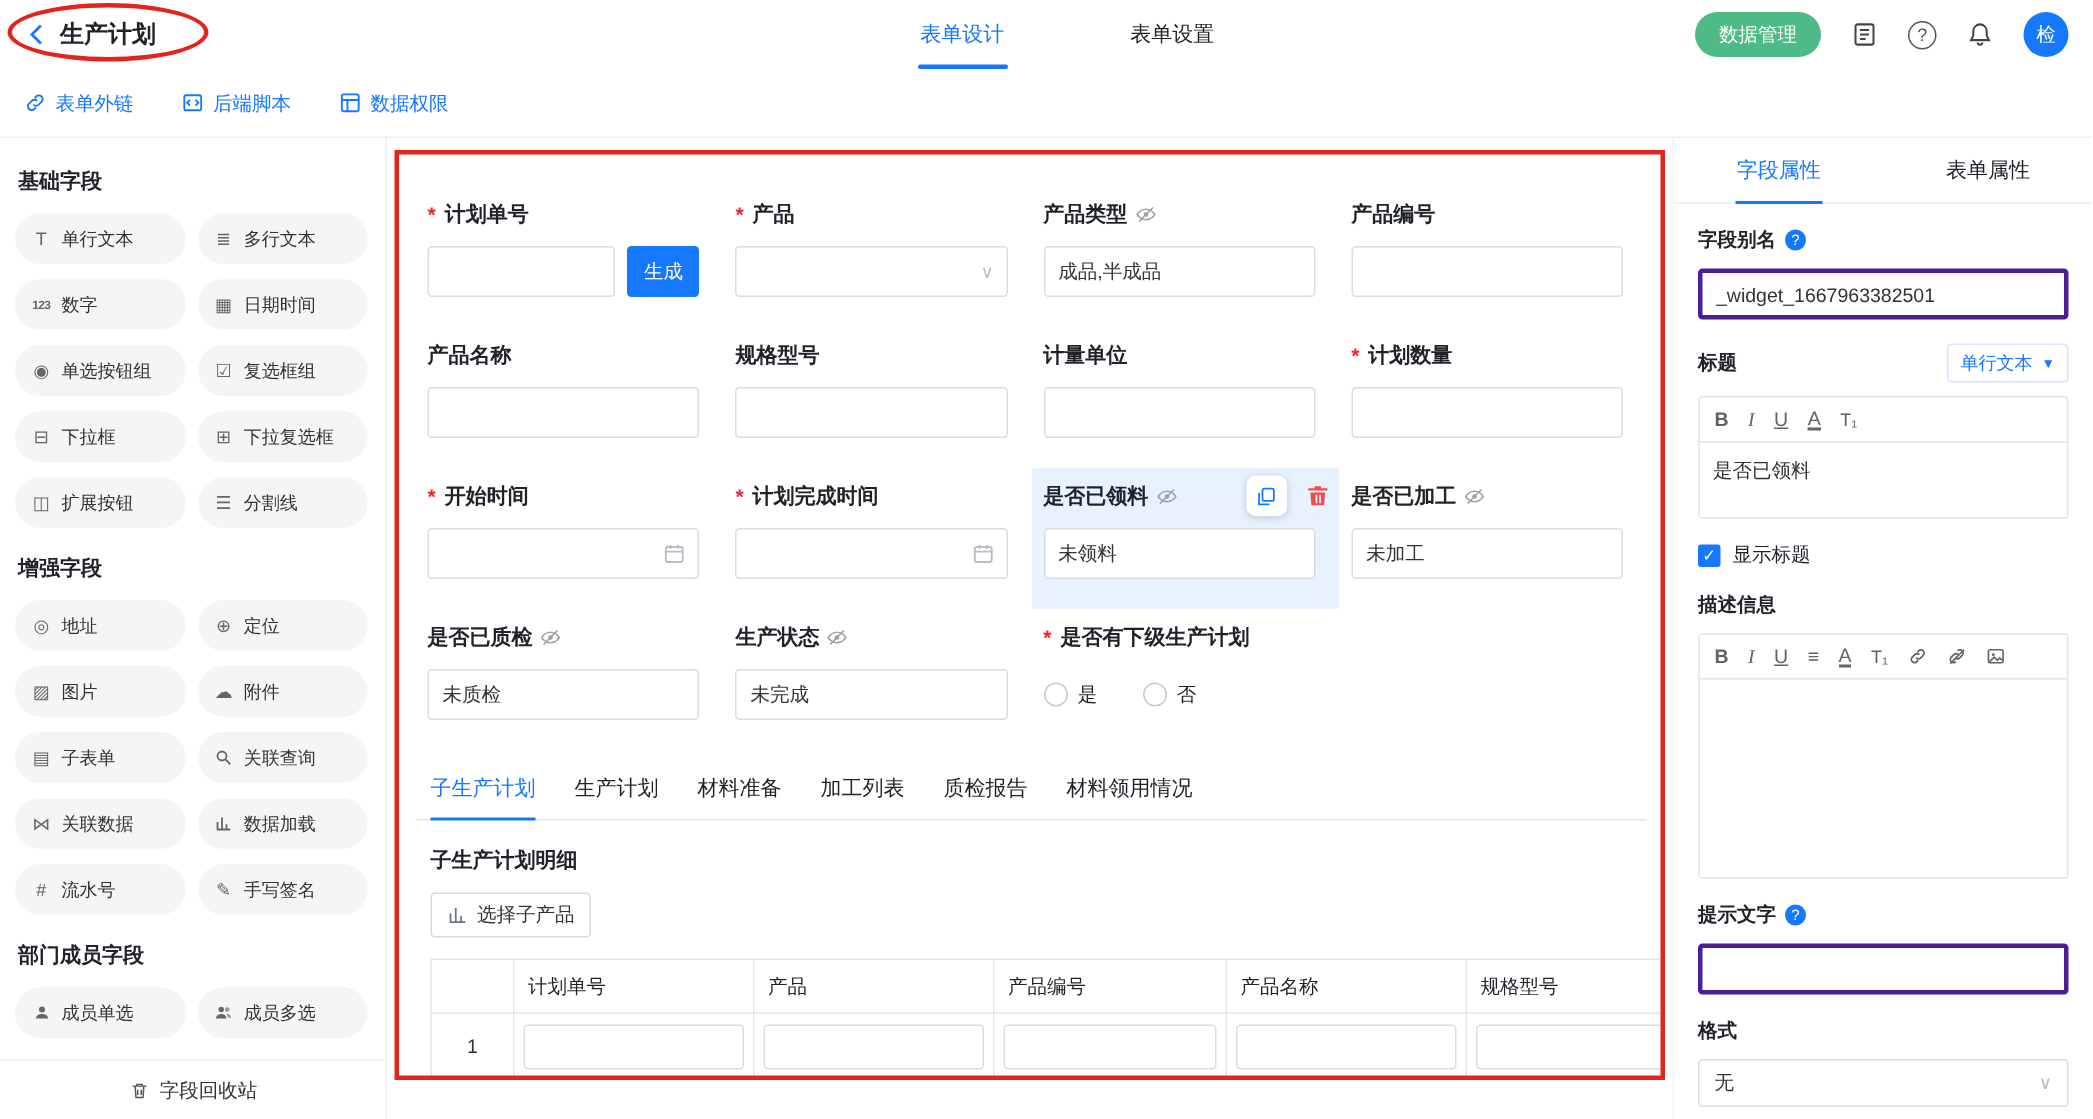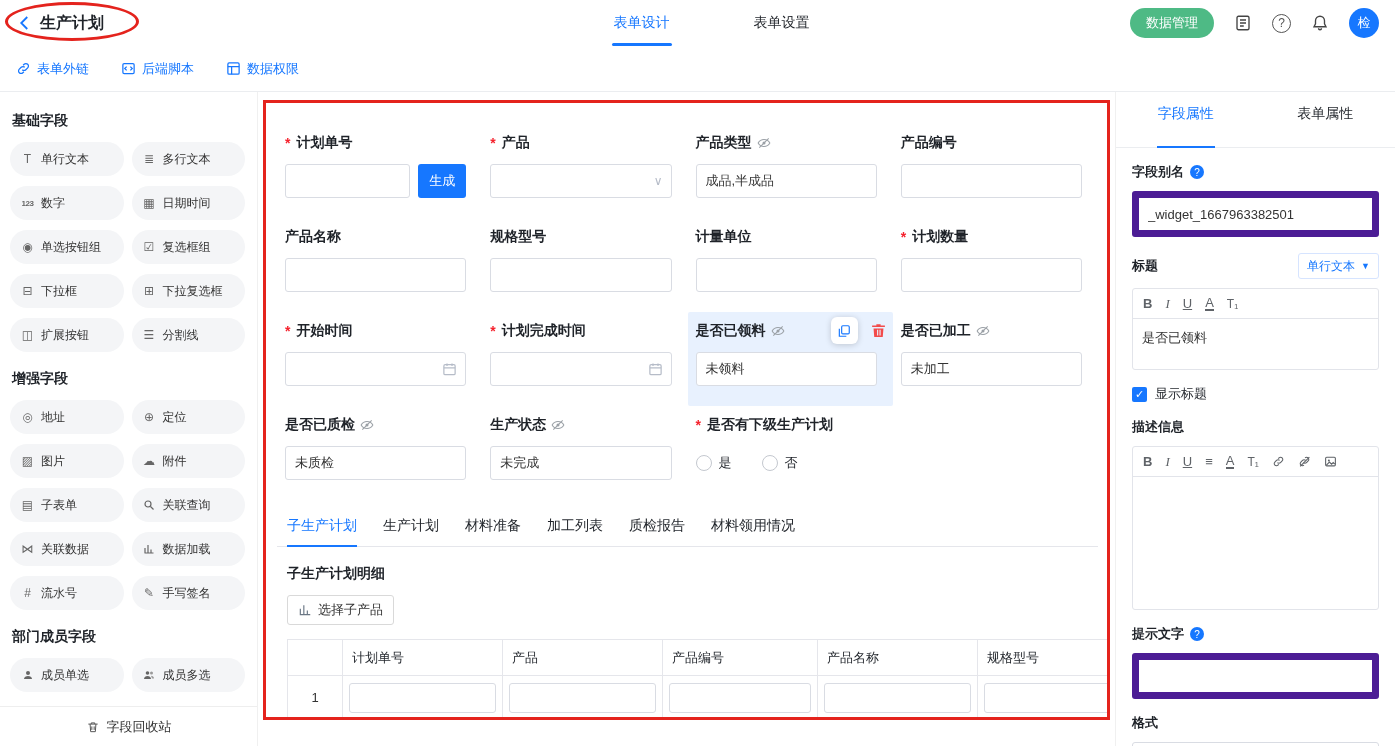--- a/index.html
+++ b/index.html
@@ -76,26 +76,26 @@
   .stable { margin-top:14px; border-collapse:collapse; table-layout:fixed; width:830px; }
   .stable th, .stable td { border:1px solid #e5e6eb; }
   .stable th { font-weight:400; font-size:13px; text-align:left; padding:0 9px; height:36px; color:#1f2329; background:#fff; }
   .stable td { padding:6px; height:44px; }
   .stable td.idx { text-align:center; color:#333; }
   .cell-input { width:100%; height:30px; border:1px solid #d9dce3; border-radius:3px; padding:0 8px; font-size:13px; outline:none; }
 
   
   .panel { width:280px; flex:none; border-left:1px solid #f0f0f0; padding:0 16px; overflow:hidden; background:#fff; }
   .ptabs { display:flex; margin:0 -16px; border-bottom:1px solid #ebedf0; }
-  .ptab { flex:1; text-align:center; padding:13px 0 24px; font-size:14px; cursor:pointer; position:relative; }
+  .ptab { flex:1; text-align:center; padding:13px 0 12px; font-size:14px; cursor:pointer; position:relative; }
   .ptab.active { color:#1677ff; }
   .ptab.active::after { content:""; position:absolute; left:50%; transform:translateX(-50%); bottom:-1px; width:58px; height:2px; background:#1677ff; }
   .plabel { font-size:13px; font-weight:700; margin:15px 0 10px; display:flex; align-items:center; gap:6px; }
   .help-blue { width:14px; height:14px; border-radius:50%; background:#1677ff; color:#fff; font-size:10px; display:inline-flex; align-items:center; justify-content:center; font-weight:400; }
-  .pinput { width:100%; height:46px; border:7px solid #4c1d95; border-radius:3px; padding:0 9px; font-size:13px; color:#333; outline:none; }
+  .pinput { width:100%; height:34px; border:3px solid #4c1d95; border-radius:3px; padding:0 9px; font-size:13px; color:#333; outline:none; }
   .title-row { display:flex; align-items:center; justify-content:space-between; margin:16px 0 9px; }
   .title-row .lab { font-size:13px; font-weight:700; }
   .type-select { height:26px; border:1px solid #d6e4ff; border-radius:3px; color:#1677ff; font-size:12px; padding:0 8px; display:flex; align-items:center; gap:6px; cursor:pointer; background:#fff; }
   .caret-blue { font-size:9px; color:#1677ff; }
   .editor { border:1px solid #e2e4ea; border-radius:3px; }
   .etoolbar { height:30px; display:flex; align-items:center; gap:13px; padding:0 10px; border-bottom:1px solid #e2e4ea; color:#5f6368; font-size:13px; }
   .etool { cursor:pointer; display:inline-flex; align-items:center; }
   .eb { font-weight:700; } .ei { font-style:italic; font-family:"Liberation Serif", serif; } .eu { text-decoration:underline; }
   .ea { border-bottom:2px solid #5f6368; line-height:1; } .et { font-size:12px; }
   .econtent { padding:10px 9px; min-height:50px; font-size:13px; color:#333; }

